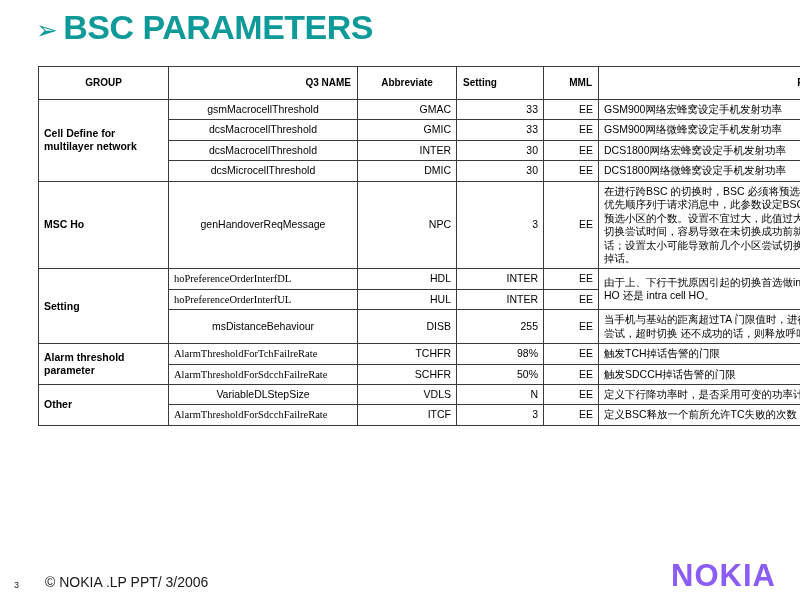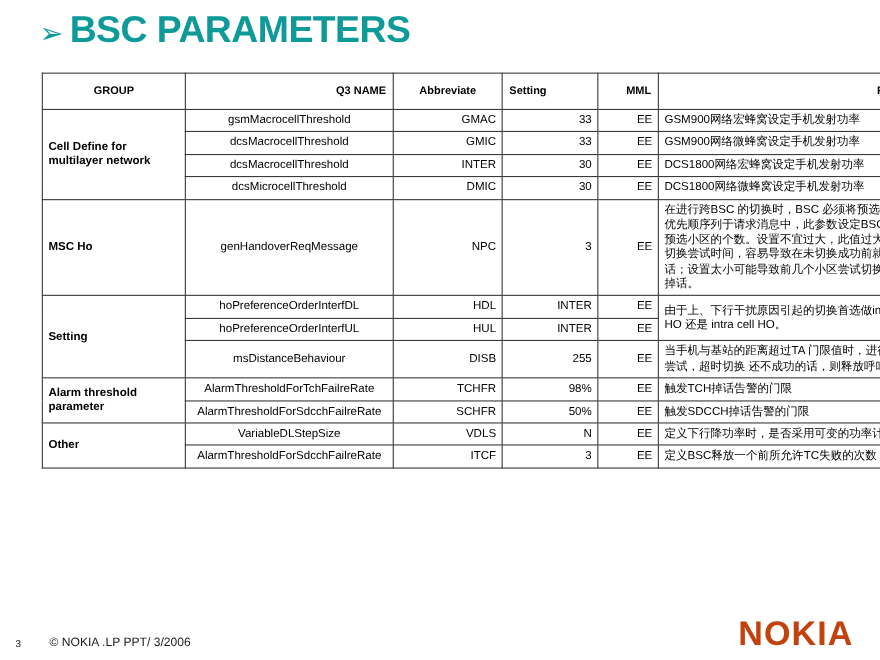--- a/index.html
+++ b/index.html
@@ -51,42 +51,42 @@
   .c-name {width:176px;text-align:left;}
   .c-abbr {width:86px;}
   .c-set  {width:74px;text-align:left;}
   .c-mml  {width:42px;text-align:right;}
   .c-rem  {width:229px;text-align:left;}
 
   thead .c-name,thead .c-rem{text-align:right;}
   thead .c-group{text-align:center;}
 
   td.name-cell{text-align:center;}
-  td.name-wrap{text-align:center;}
+  td.name-wrap{text-align:left;font-family:Liberation Serif, serif;}
   td.ctr{text-align:right;margin-top:32px;}
   td.remark{
     text-align:left;
     font-size:10.5px;
     line-height:1.30;
   }
   td.group-cell{
     text-align:left;font-weight:bold;font-size:11px;line-height:1.35;
   }
 
   
   #footer{
     position:absolute;left:0;bottom:0;width:800px;height:42px;
   }
   #footer-page{
     position:absolute;left:14px;bottom:10px;
     font-size:9px;color:#1a1a1a;
   }
   #footer-copy{
     position:absolute;left:45px;bottom:10px;
-    font-size:11px;color:#1a1a1a;white-space:nowrap;
+    font-size:14px;color:#1a1a1a;white-space:nowrap;
   }
   #nokia-logo{
     position:absolute;right:24px;bottom:6px;
     color:#1b63da;
     font-size:31px;font-weight:bold;
     letter-spacing:1px;
     font-family:"Liberation Sans","DejaVu Sans",sans-serif;
   }
 </style>
 </head>
@@ -196,14 +196,14 @@
         <td class="c-set ctr">3</td>
         <td class="c-mml ctr">EE</td>
         <td class="c-rem remark">定义BSC释放一个前所允许TC失败的次数</td>
       </tr>
     </tbody>
 </table>
 
 <div id="footer">
   <span id="footer-page">3</span>
   <span id="footer-copy">© NOKIA .LP PPT/ 3/2006</span>
-  <span id="nokia-logo" style="color: #c2410c;">NOKIA</span>
+  <span id="nokia-logo" style="color: #8b5cf6;">NOKIA</span>
 </div>
 
 </body></html>

